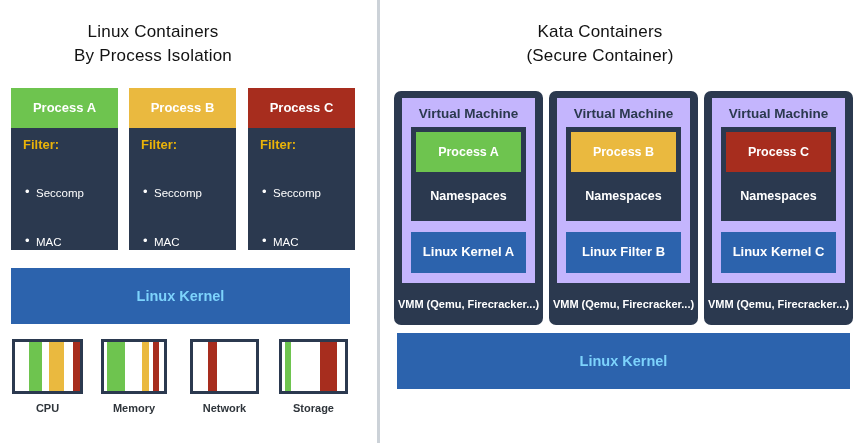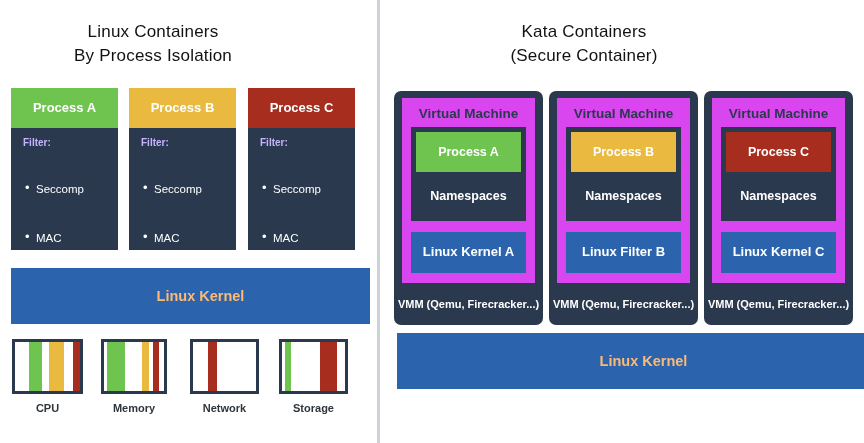--- a/index.html
+++ b/index.html
@@ -6,49 +6,49 @@
   #canvas{
     position:relative;width:864px;height:443px;background:#ffffff;overflow:hidden;
     font-family:"Liberation Sans", sans-serif;
     border-radius:16px;
   }
   .panel-title{
     position:absolute;top:20px;text-align:center;
     font-size:17px;line-height:24px;color:#121212;letter-spacing:.2px;
   }
   #left-title{left:0;width:306px;}
-  #right-title{left:424px;width:320px;}
+  #right-title{left:440px;width:320px;}
 
   .divider{position:absolute;left:377px;top:0;width:3px;height:443px;background:#ccd2d8;}
 
   
   .lc-col{position:absolute;top:88px;width:107px;}
   .lc-head{height:40px;line-height:40px;text-align:center;color:#fff;font-weight:bold;font-size:13px;}
   .lc-body{height:122px;background:#2b394f;box-sizing:border-box;padding:9px 12px 0;}
-  .filter-title{color:#c4b5fd;font-weight:bold;font-size:10px;}
+  .filter-title{color:#eab308;font-weight:bold;font-size:13px;}
   .filter-list{margin:5px 0 0 2px;padding:0;list-style:none;}
   .filter-list li{position:relative;padding-left:11px;color:#fff;font-size:11.5px;line-height:15px;margin-top:34px;}
   .filter-list li::before{content:"•";position:absolute;left:0;top:-2px;font-size:13px;}
   .ns-bar{height:7px;width:78px;background:#fff;margin:12px auto 0;}
   .ns-label{margin-top:8px;text-align:center;color:#fff;font-weight:bold;font-size:12px;}
 
-  .kernel-bar{position:absolute;background:#2c63ad;color:#fdba74;font-weight:bold;font-size:14.5px;
-    text-align:center;padding-left:20px;}
+  .kernel-bar{position:absolute;background:#2c63ad;color:#7dd3fc;font-weight:bold;font-size:14.5px;
+    text-align:center;}
   #left-kernel{left:11px;top:268px;width:339px;height:56px;line-height:56px;}
   #right-kernel{left:397px;top:333px;width:453px;height:56px;line-height:56px;}
 
   
   .res{position:absolute;top:339px;}
   .res-box{position:relative;height:55px;background:#fff;border:3px solid #2b394f;box-sizing:border-box;overflow:hidden;}
   .stripe{position:absolute;top:0;bottom:0;}
   .res-label{margin-top:8px;text-align:center;font-weight:bold;font-size:11px;color:#2f353b;}
 
   
   .vm{position:absolute;top:91px;width:149px;height:234px;background:#2b394f;border-radius:7px;}
-  .vm-inner{position:absolute;left:8px;top:7px;width:133px;height:185px;background:#d946ef;}
+  .vm-inner{position:absolute;left:8px;top:7px;width:133px;height:185px;background:#c4b5fd;}
   .vm-title{margin-top:8px;text-align:center;font-size:13.5px;font-weight:bold;color:#2b394f;}
   .vm-nsblock{position:absolute;left:9px;top:29px;width:115px;height:94px;background:#2b394f;}
   .vm-proc{position:absolute;left:5px;top:5px;width:105px;height:40px;line-height:40px;
     text-align:center;color:#fff;font-weight:bold;font-size:12.5px;}
   .vm-ns{position:absolute;left:0;right:0;top:62px;text-align:center;color:#fff;font-weight:bold;font-size:12.5px;}
   .vm-kernel{position:absolute;left:9px;top:134px;width:115px;height:41px;line-height:39px;
     background:#2c63ad;text-align:center;color:#fff;font-weight:bold;font-size:13px;}
   .vm-vmm{position:absolute;left:0;right:0;bottom:0;height:42px;line-height:42px;
     text-align:center;color:#fff;font-weight:bold;font-size:11px;}
 </style>

